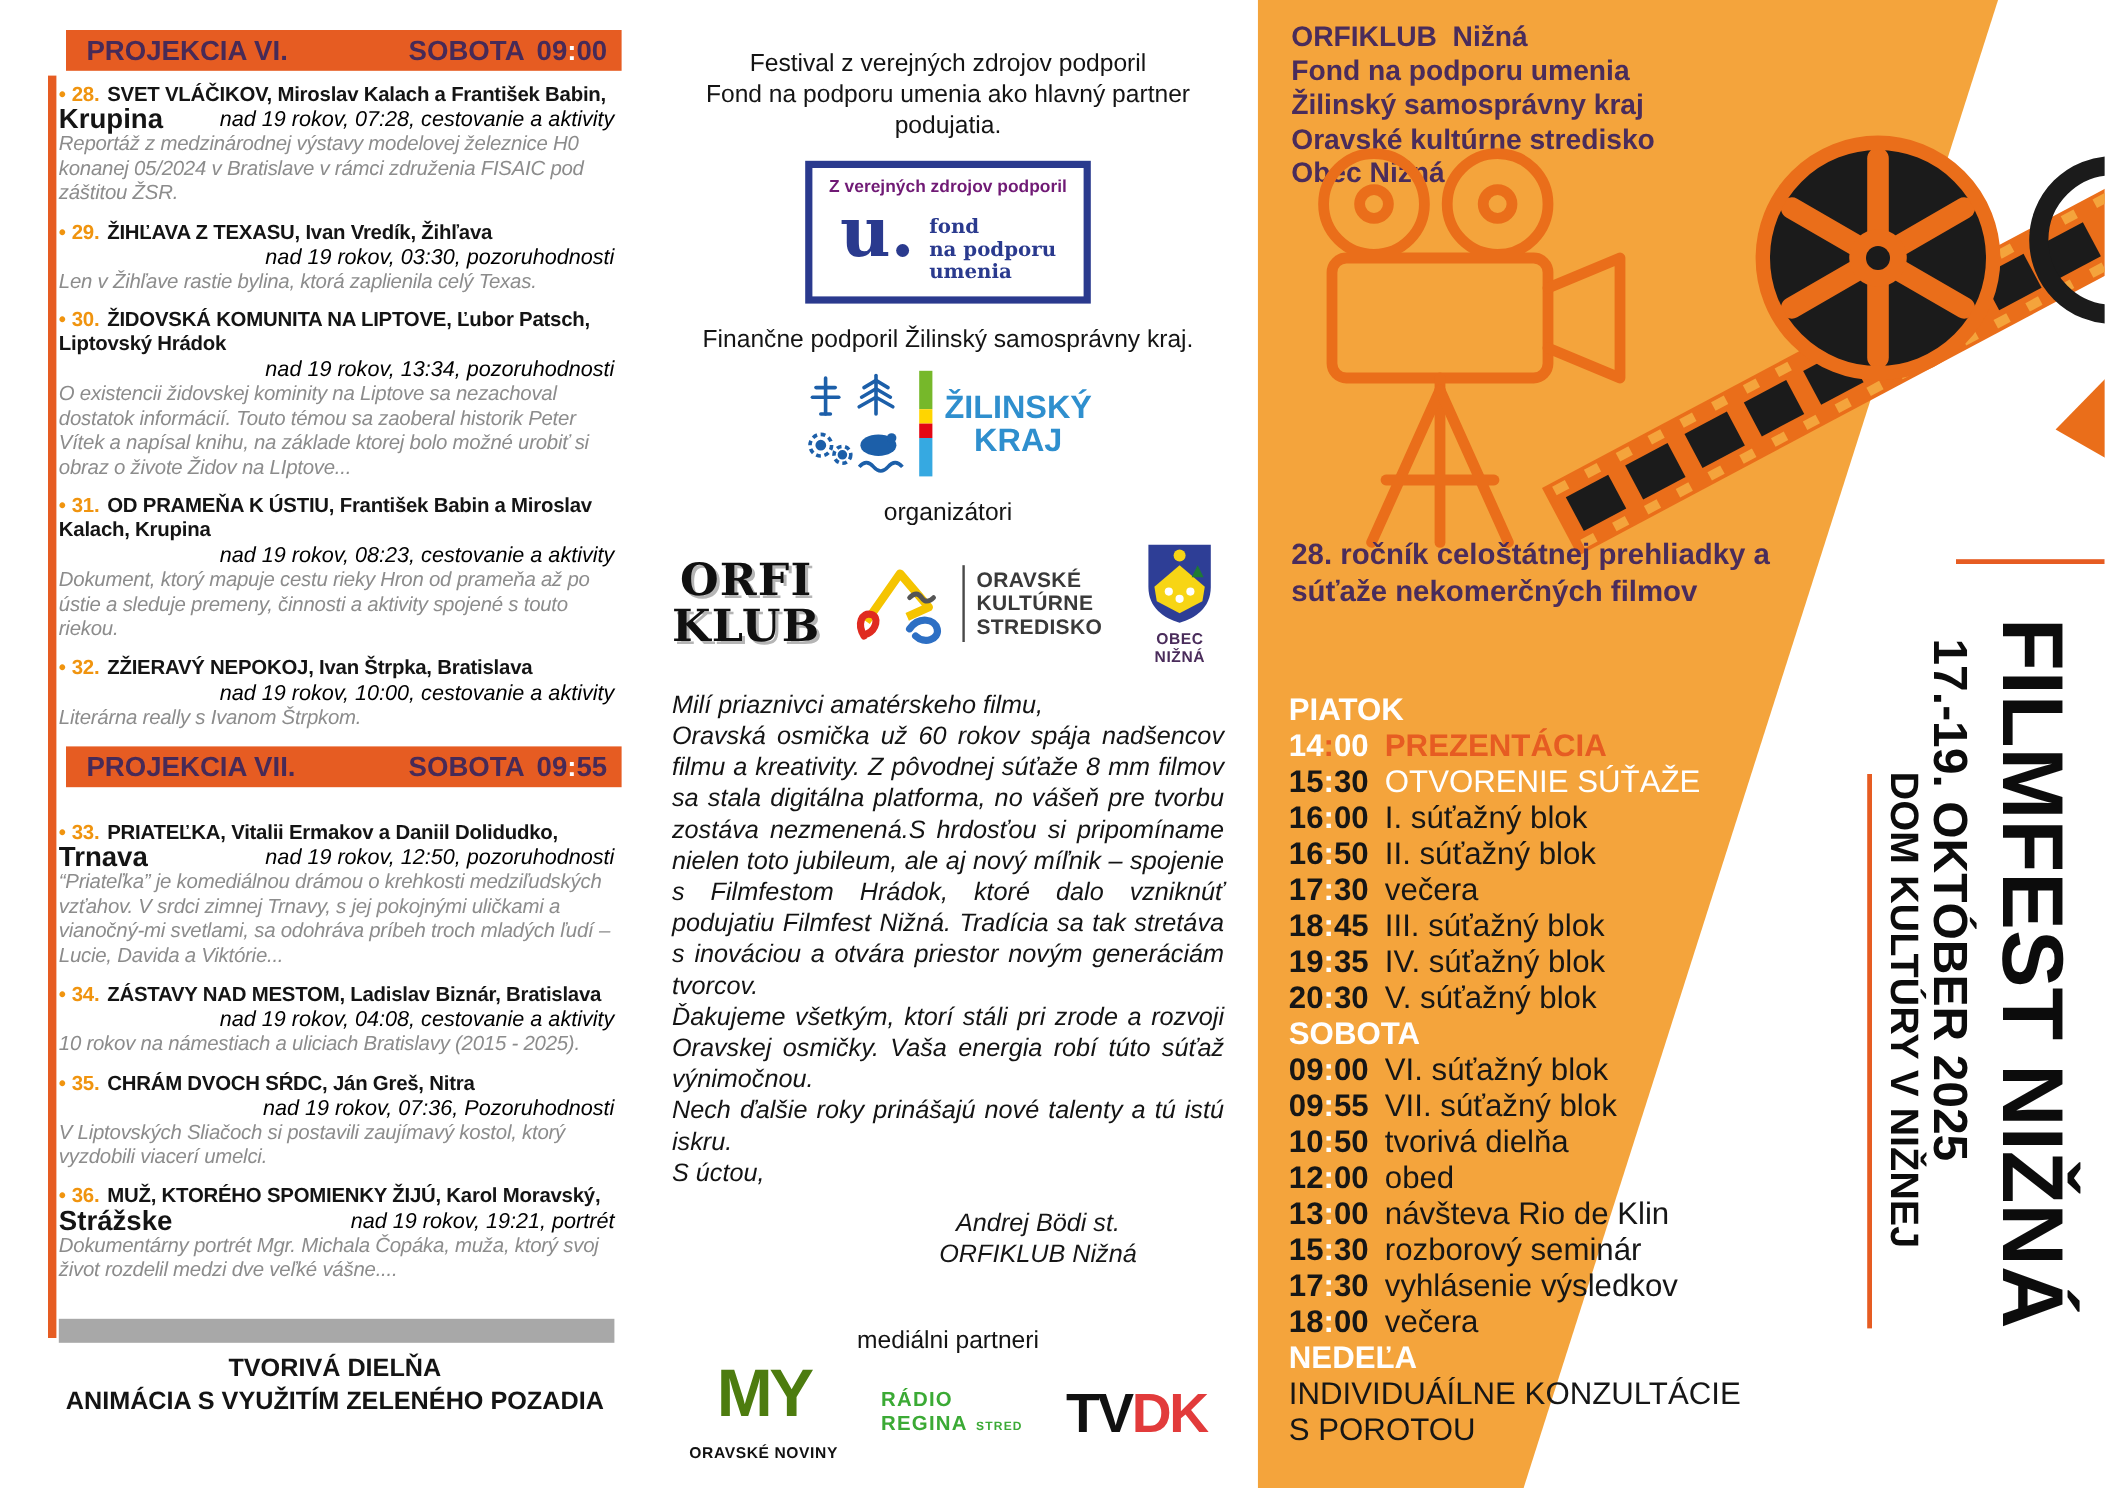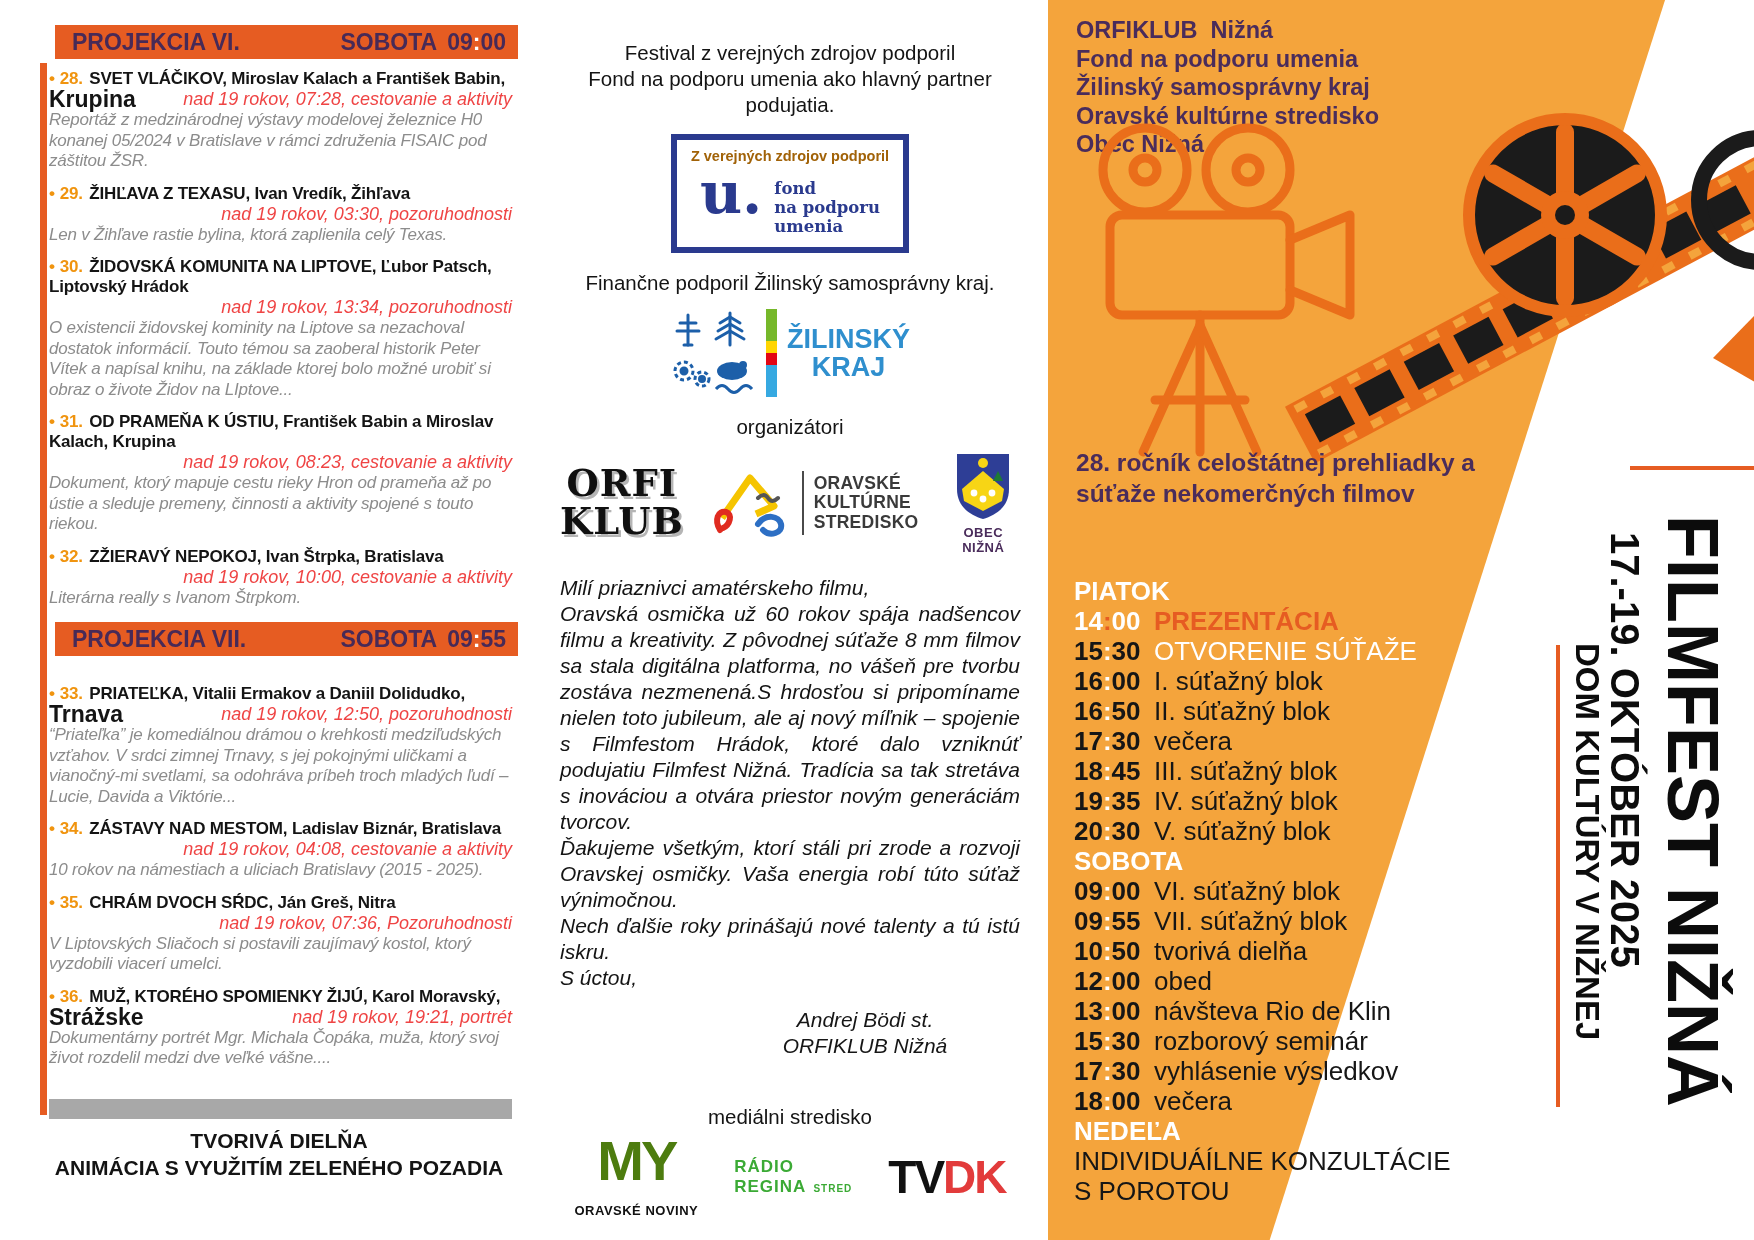--- a/index.html
+++ b/index.html
@@ -46,30 +46,30 @@
   .bar1{margin-bottom:10px;}
   .bar2{margin-top:14px;margin-bottom:28px;}
   .films{padding-left:9px;}
   .film{margin-bottom:12px;}
   .film p{margin:0;}
   .fh{font-size:17px;font-weight:700;color:#141414;line-height:20px;letter-spacing:-0.2px;}
   .blt{color:#F0940F;margin-right:5px;}
   .fnum{color:#F0940F;margin-right:2px;}
   .fm{display:flex;font-size:18px;line-height:21px;}
   .fcity{font-weight:700;color:#141414;font-size:23px;}
-  .fmeta{margin-left:auto;font-style:italic;color:#ef4444;padding-right:6px;}
+  .fmeta{margin-left:auto;font-style:italic;color:#000000;padding-right:6px;}
   .fd{font-style:italic;color:#8C8C8C;font-size:17px;line-height:20.5px;letter-spacing:-0.2px;}
   .grey-bar{margin:30px 6px 8px 9px;height:20px;background:#A8A8A8;}
   .workshop{text-align:center;font-weight:700;font-size:21px;line-height:1.32;color:#141414;}
 
   
   .panel-mid{position:absolute;left:560px;top:40px;width:460px;text-align:center;}
   .mid-intro{font-size:20.5px;line-height:26px;color:#141414;}
   .fpu-box{margin:16px auto 0;width:206px;border:6px solid #2A3A8E;padding:8px 10px 10px;background:#fff;}
-  .fpu-top{font-size:14.5px;font-weight:700;color:#a16207;white-space:nowrap;}
+  .fpu-top{font-size:14.5px;font-weight:700;color:#701a75;white-space:nowrap;}
   .fpu-row{display:flex;justify-content:center;gap:12px;margin-top:0;}
   .fpu-u{font-family:"DejaVu Serif",serif;font-weight:700;color:#2A3A8E;font-size:58px;line-height:1.0;}
   .fpu-lines{text-align:left;font-family:"DejaVu Serif",serif;font-weight:700;color:#2A3A8E;
              font-size:16.5px;line-height:1.15;margin-top:16px;}
   .zsk-note{margin-top:18px;font-size:20.5px;color:#141414;}
   .zsk-logo{display:flex;justify-content:center;align-items:center;gap:10px;margin-top:14px;}
   .zsk-bar{width:11px;height:88px;display:flex;flex-direction:column;}
   .zsk-bar i{display:block;width:100%;}
   .zsk-text{text-align:center;color:#2F8FCE;font-weight:700;font-size:27px;line-height:1.05;}
   .org-label{margin-top:18px;font-size:20.5px;color:#141414;}
@@ -295,21 +295,21 @@
       <p>Oravská osmička už 60 rokov spája nadšencov filmu a kreativity. Z pôvodnej súťaže 8 mm filmov sa stala digitálna platforma, no vášeň pre tvorbu zostáva nezmenená.S hrdosťou si pripomíname nielen toto jubileum, ale aj nový míľnik – spojenie s Filmfestom Hrádok, ktoré dalo vzniknúť podujatiu Filmfest Nižná. Tradícia sa tak stretáva s inováciou a otvára priestor novým generáciám tvorcov.</p>
       <p>Ďakujeme všetkým, ktorí stáli pri zrode a rozvoji Oravskej osmičky. Vaša energia robí túto súťaž výnimočnou.</p>
       <p>Nech ďalšie roky prinášajú nové talenty a tú istú iskru.</p>
       <p>S úctou,</p>
     </div>
     <div class="sig">
       <div>Andrej Bödi st.</div>
       <div>ORFIKLUB Nižná</div>
     </div>
 
-    <div class="media-label">mediálni stredisko</div>
+    <div class="media-label">mediálni partneri</div>
     <div class="media-row">
       <div>
         <div class="my-main">MY</div>
         <div class="my-sub">ORAVSKÉ NOVINY</div>
       </div>
       <div class="regina">
         <div class="rl1">RÁDIO</div>
         <div class="rl2"><span>REGINA</span><span class="rtag">STRED</span></div>
       </div>
       <div class="tvdk"><span class="tv">TV</span><span class="dk">DK</span></div>

